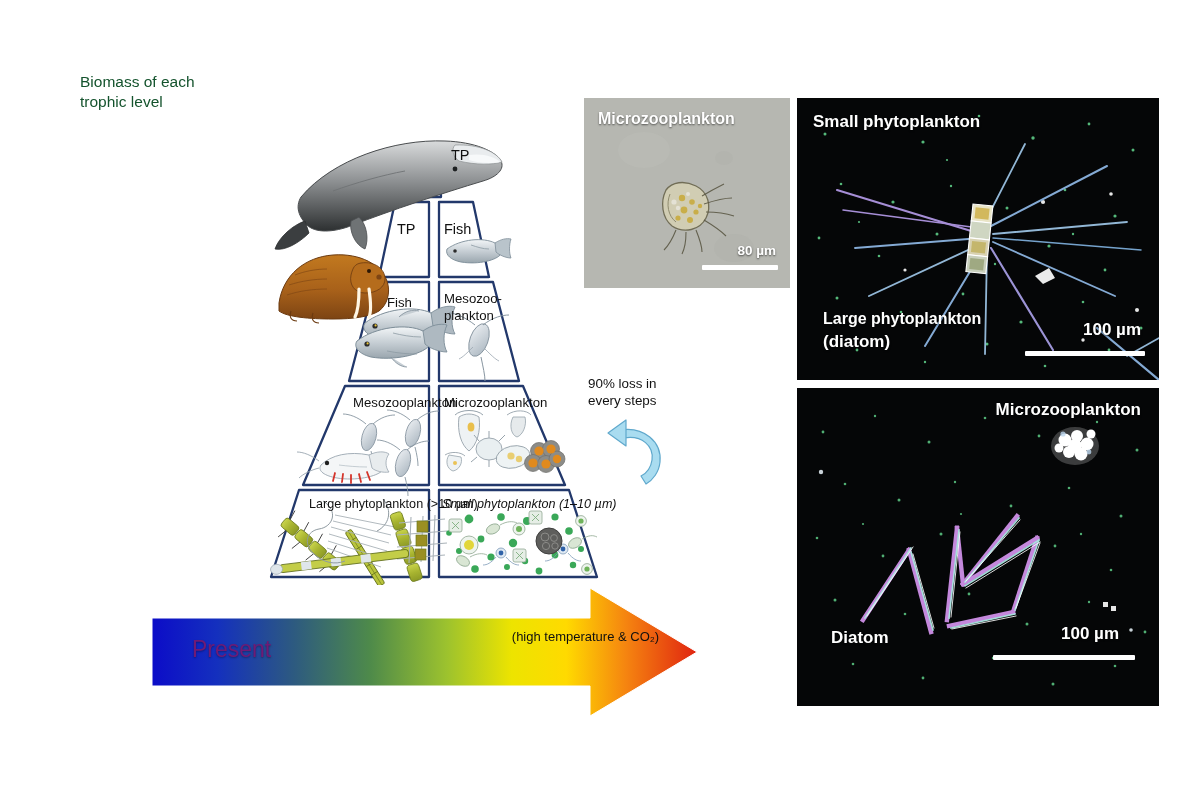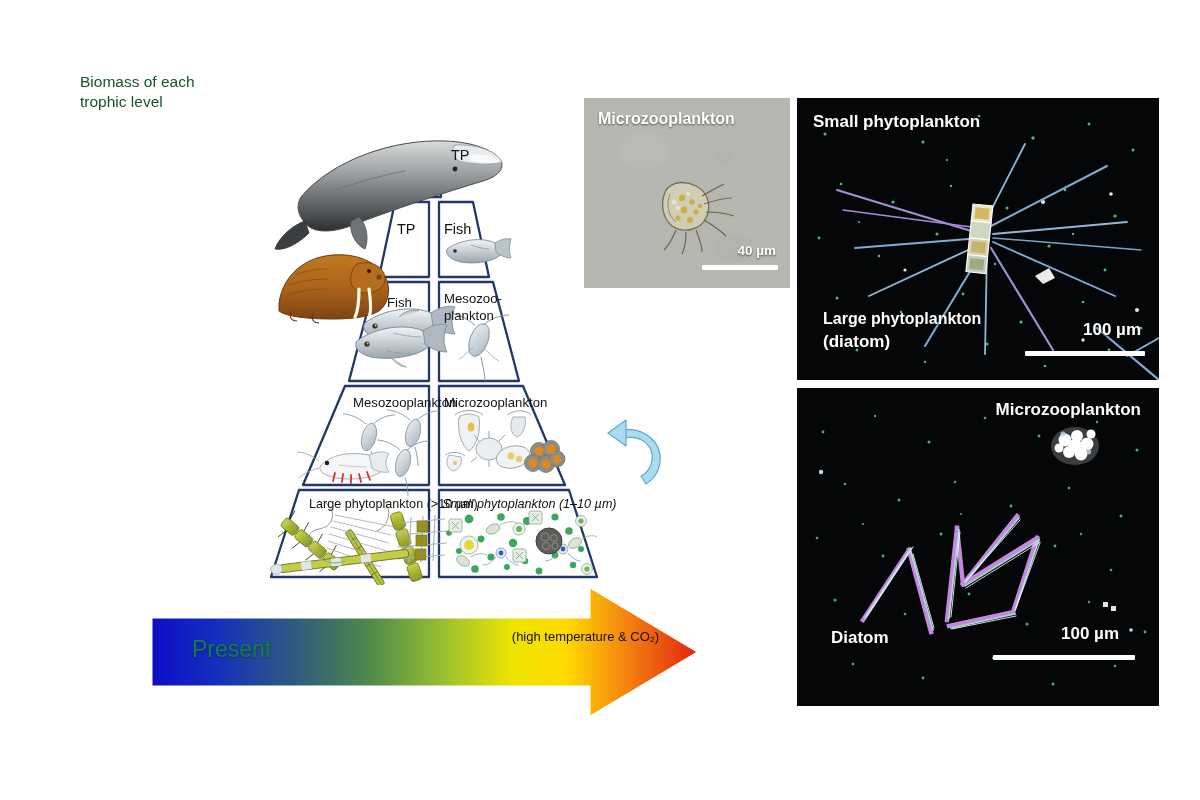--- a/index.html
+++ b/index.html
@@ -22,21 +22,21 @@
   .tier-label{position:absolute;font-size:13.2px;color:#111;white-space:nowrap;line-height:1.14;}
   .tier-label.sm{font-size:12.6px;}
   .tier-label.tp{font-size:14.5px;}
 
   
   #loss-note{left:588px;top:375px;width:120px;font-size:13.4px;line-height:1.3;color:#111;}
   #loss-arrow{left:600px;top:412px;width:80px;height:80px;}
 
   
   #future-arrow{left:152px;top:588px;width:545px;height:128px;}
-  #lab-present{left:192px;top:636px;font-size:23px;color:#15803d;
+  #lab-present{left:192px;top:636px;font-size:23px;color:#701a75;
                text-shadow:0 1px 2px rgba(0,0,0,.35);}
   #lab-future{left:478px;top:622px;width:215px;text-align:center;color:#101010;}
   #lab-future .big{font-size:24px;display:block;line-height:1.05;}
   #lab-future .sub{font-size:13px;display:block;line-height:1.18;margin-top:7px;}
 
   
   .panel{position:absolute;overflow:hidden;}
   #panel-micro{left:584px;top:98px;width:206px;height:190px;background:#b6b7b1;}
   #panel-dark1{left:797px;top:98px;width:362px;height:282px;background:#6d28d9;}
   #panel-dark2{left:797px;top:388px;width:362px;height:318px;background:#050607;}
@@ -361,20 +361,24 @@
     <span class="tier-label tp" style="left:261px;top:96px;">Fish</span>
     <span class="tier-label" style="left:204px;top:170px;">Fish</span>
     <span class="tier-label" style="left:261px;top:166px;">Mesozoo-</span>
     <span class="tier-label" style="left:261px;top:183px;text-align:right;">plankton</span>
     <span class="tier-label" style="left:170px;top:270px;">Mesozooplankton</span>
     <span class="tier-label" style="left:261px;top:270px;">Microzooplankton</span>
     <span class="tier-label sm" style="left:126px;top:372px;">Large phytoplankton  (&gt;10 µm)</span>
     <span class="tier-label sm" style="left:259px;top:372px;font-style:italic;">Small phytoplankton  (1–10 µm)</span>
   </div>
 
+  <div class="abs" id="loss-note">
+    <div>90% loss in</div>
+    <div>every steps</div>
+  </div>
   <div class="abs" id="loss-arrow">
     <svg width="80" height="80" viewBox="0 0 80 80">
       <path d="M20,18 C44,14 62,30 60,50 C59,60 53,68 46,72
                L41,64 C47,61 51,55 52,48 C54,34 42,23 24,26 Z" fill="#A9DCF0" stroke="#5fa8cc" stroke-width="1.2" stroke-linejoin="round"></path>
       <path d="M26,8 L26,34 L8,21 Z" fill="#A9DCF0" stroke="#5fa8cc" stroke-width="1.2" stroke-linejoin="round"></path>
     </svg>
   </div>
 
   <div class="abs" id="future-arrow">
     <svg width="545" height="128" viewBox="0 0 545 128" preserveAspectRatio="none">
@@ -428,21 +432,21 @@
           <path d="M122,114 C134,114 144,116 150,118"></path>
           <path d="M120,122 C130,128 138,134 142,138"></path>
           <path d="M112,132 C116,142 118,150 118,154"></path>
           <path d="M102,134 C102,144 100,152 98,156"></path>
           <path d="M92,132 C88,142 84,148 80,152"></path>
           <path d="M118,98 C128,92 136,88 140,86"></path>
         </g>
       </g>
     </svg>
     <span class="cap" style="left:14px;top:12px;font-size:16px;">Microzooplankton</span>
-    <span class="scaletext" style="right:14px;bottom:30px;font-size:13.5px;">40 µm</span>
+    <span class="scaletext" style="right:14px;bottom:30px;font-size:13.5px;">80 µm</span>
     <div class="scalebar" style="right:12px;bottom:18px;width:76px;"></div>
   </div>
 
   <div class="panel" id="panel-dark1">
     <svg viewBox="0 0 362 282" preserveAspectRatio="none">
       <rect width="362" height="282" fill="#050607"></rect>
       <g fill="#63d88f" opacity=".85">
         <circle cx="28" cy="36" r="1.5"></circle>
           <circle cx="74" cy="22" r="1.2"></circle>
           <circle cx="126" cy="44" r="1.6"></circle>

